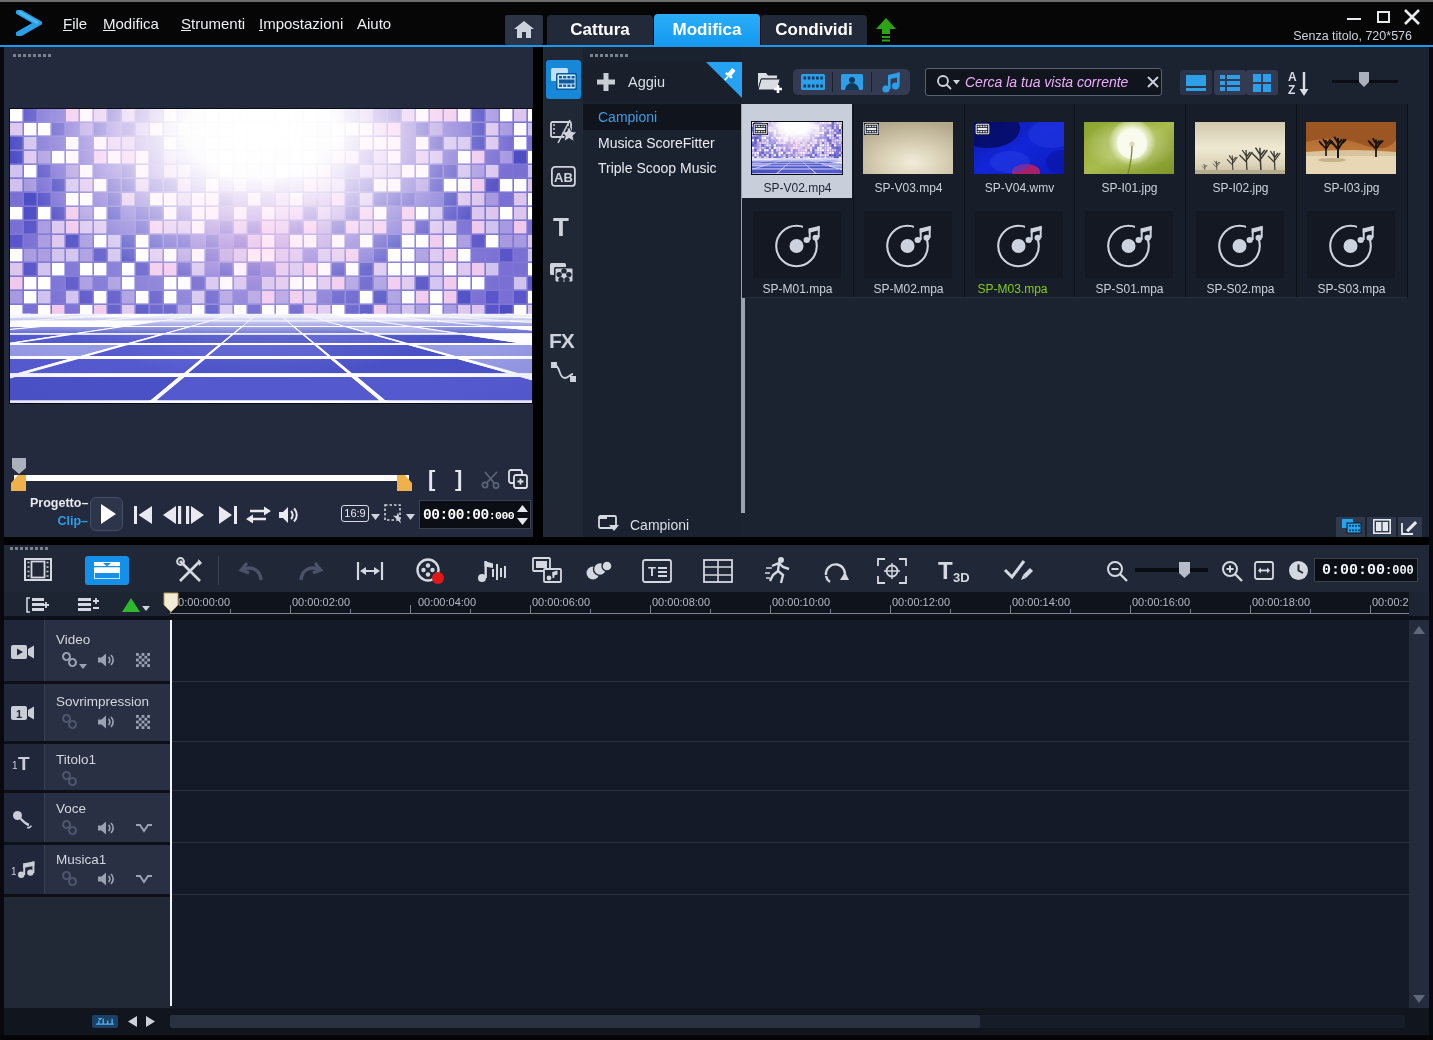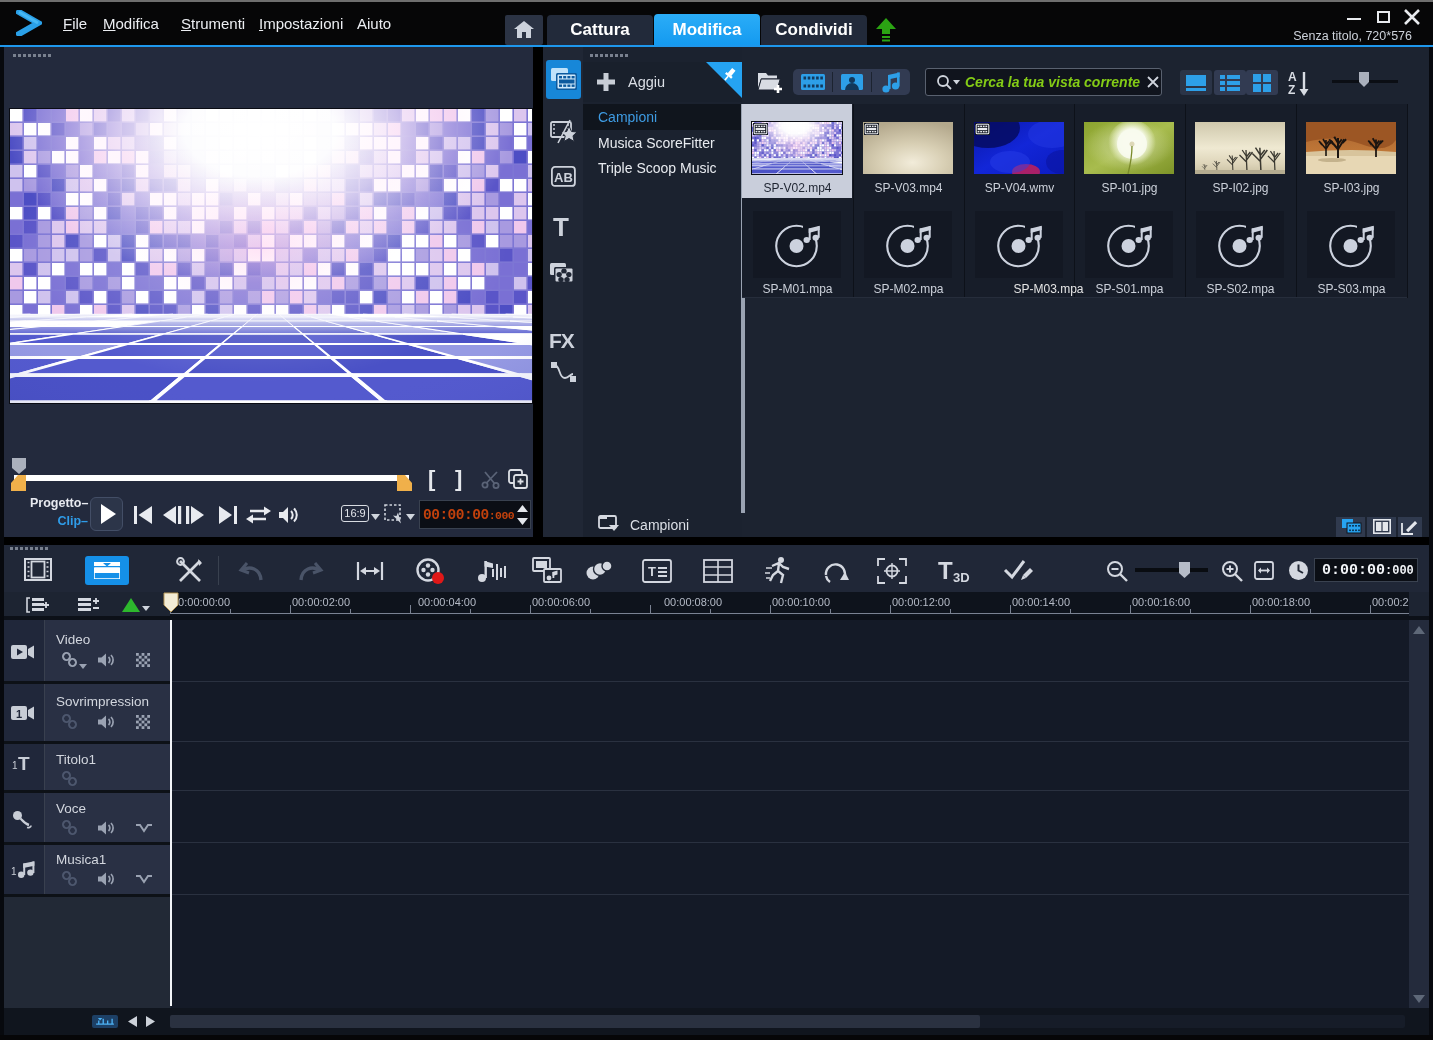--- a/index.html
+++ b/index.html
@@ -887,21 +887,21 @@
     <polygon points="0,0 9,0 4.5,6" fill="#cfd4dc"></polygon>
   </svg>
 <svg class="abs" style="left:384px;top:504px" width="22" height="22" viewBox="0 0 22 22">
 <rect x="1" y="1" width="15" height="15" fill="none" stroke="#cfd4dc" stroke-width="1.6" stroke-dasharray="2.5,2"></rect>
 <polygon points="9,9 17,17 13.5,16.5 12,20" fill="#cfd4dc" transform="rotate(180 13 14.2)"></polygon>
 </svg>
 <svg class="abs" style="left:406px;top:514px" width="9" height="6" viewBox="0 0 9 6">
     <polygon points="0,0 9,0 4.5,6" fill="#cfd4dc"></polygon>
   </svg>
 <div class="abs" style="left:419px;top:500px;width:112px;height:29px;background:#0b0e15;border:1px solid #39414f;"></div>
-<div class="abs" style="left:423px;top:507px;width:94px;font-family:'Liberation Mono',monospace;font-size:14.5px;font-weight:bold;color:#c2410c;letter-spacing:-0.5px;">00:00:00<span style="font-size:11.5px">:000</span></div>
+<div class="abs" style="left:423px;top:507px;width:94px;font-family:'Liberation Mono',monospace;font-size:14.5px;font-weight:bold;color:#ffffff;letter-spacing:-0.5px;">00:00:00<span style="font-size:11.5px">:000</span></div>
 <svg class="abs" style="left:517px;top:505px" width="11" height="20" viewBox="0 0 11 20">
 <polygon points="5.5,0 11,7 0,7" fill="#e4e7ec"></polygon>
     <polygon points="5.5,20 11,13 0,13" fill="#e4e7ec"></polygon>
 </svg>
 <div class="abs" style="left:543px;top:47px;width:886px;height:490px;background:#1c2330;"></div>
 <div class="abs" style="left:543px;top:47px;width:40px;height:490px;background:#202735;"></div>
 <div class="abs" style="left:546px;top:60px;width:35px;height:39px;background:#1787d8;border-radius:3px;"></div>
 <svg class="abs" style="left:551px;top:68px" width="26" height="23" viewBox="0 0 26 23">
 <rect x="0" y="0" width="17" height="13" rx="1.5" fill="#bfe2fa"></rect>
 <rect x="5" y="5" width="21" height="17" rx="1.5" fill="#0c5a9e"></rect>
@@ -1015,21 +1015,21 @@
 <rect x="6" y="4" width="2.6" height="14" fill="#2d9fe8"></rect>
     <rect x="15" y="1.5" width="2.6" height="14" fill="#2d9fe8"></rect>
 <polygon points="6,4 17.6,1.5 17.6,6 6,8.5" fill="#2d9fe8"></polygon>
 </svg>
 <div class="abs" style="left:925px;top:68px;width:237px;height:28px;background:#10141d;border:1px solid #59616f;border-radius:3px;"></div>
 <svg class="abs" style="left:936px;top:74px" width="24" height="17" viewBox="0 0 24 17">
 <circle cx="7" cy="7" r="5" fill="none" stroke="#cfd4dc" stroke-width="1.8"></circle>
 <path d="M10.5,10.5 L15,15" stroke="#cfd4dc" stroke-width="1.8"></path>
 <polygon points="17,6 24,6 20.5,10.5" fill="#cfd4dc"></polygon>
 </svg>
-<div class="abs" style="left:965px;top:74px;font-size:14px;font-style:italic;color:#84cc16;font-weight:bold;">Cerca la tua vista corrente</div>
+<div class="abs" style="left:965px;top:74px;font-size:14px;font-style:italic;color:#f0abfc;">Cerca la tua vista corrente</div>
 <svg class="abs" style="left:1147px;top:76px" width="12" height="12" viewBox="0 0 12 12">
     <path d="M1,1 L11,11 M11,1 L1,11" stroke="#cfd4dc" stroke-width="1.8"></path>
   </svg>
 <svg class="abs" style="left:1180px;top:70px" width="32" height="25" viewBox="0 0 32 25">
 <rect x="0" y="0" width="32" height="25" rx="3" fill="#2b3447"></rect>
 <rect x="6" y="5" width="20" height="11" fill="#2d9fe8"></rect>
 <rect x="6" y="18" width="20" height="3" fill="#2d9fe8"></rect>
 </svg>
 <svg class="abs" style="left:1214px;top:70px" width="32" height="25" viewBox="0 0 32 25">
 <rect x="0" y="0" width="32" height="25" rx="3" fill="#323b52"></rect>
@@ -1222,21 +1222,21 @@
 <g transform="translate(28.5,2.5)">
       <g fill="#ccd2de">
         <ellipse cx="3.2" cy="15.5" rx="3.2" ry="2.9"></ellipse>
         <ellipse cx="12.2" cy="13.2" rx="3.2" ry="2.9"></ellipse>
 <rect x="5.2" y="4" width="2" height="11.5"></rect>
         <rect x="14.2" y="1.8" width="2" height="11.5"></rect>
 <polygon points="5.2,4 16.2,1.2 16.2,5.6 5.2,8.4"></polygon>
       </g>
     </g>
 </svg>
-<div class="abs" style="left:1000px;top:282px;width:97px;text-align:center;font-size:12px;color:#e5e5e5;">SP-M03.mpa</div>
+<div class="abs" style="left:964px;top:282px;width:97px;text-align:center;font-size:12px;color:#84cc16;">SP-M03.mpa</div>
 <div class="abs" style="left:1085px;top:211px;width:88px;height:67px;background:#131823;"></div>
 <svg class="abs" style="left:1107px;top:222px" width="48" height="46" viewBox="0 0 48 46">
 <circle cx="21.5" cy="24" r="20.3" fill="none" stroke="#ccd2de" stroke-width="2.1"></circle>
 <circle cx="21.5" cy="24" r="7" fill="#ccd2de"></circle>
 <rect x="28" y="2" width="18" height="16" fill="#131823"></rect>
 <g transform="translate(28.5,2.5)">
       <g fill="#ccd2de">
         <ellipse cx="3.2" cy="15.5" rx="3.2" ry="2.9"></ellipse>
         <ellipse cx="12.2" cy="13.2" rx="3.2" ry="2.9"></ellipse>
 <rect x="5.2" y="4" width="2" height="11.5"></rect>
@@ -1470,21 +1470,21 @@
 <div class="abs" style="left:350px;top:609px;width:1px;height:5px;background:#7a8292;"></div>
 <div class="abs" style="left:292px;top:596px;width:70px;font-size:11px;color:#b4bac6;">00:00:02:00</div>
 <div class="abs" style="left:410px;top:605px;width:1px;height:9px;background:#7a8292;"></div>
 <div class="abs" style="left:470px;top:609px;width:1px;height:5px;background:#7a8292;"></div>
 <div class="abs" style="left:412px;top:596px;width:70px;font-size:11px;color:#b4bac6;text-align:center;">00:00:04:00</div>
 <div class="abs" style="left:530px;top:605px;width:1px;height:9px;background:#7a8292;"></div>
 <div class="abs" style="left:590px;top:609px;width:1px;height:5px;background:#7a8292;"></div>
 <div class="abs" style="left:532px;top:596px;width:70px;font-size:11px;color:#b4bac6;">00:00:06:00</div>
 <div class="abs" style="left:650px;top:605px;width:1px;height:9px;background:#7a8292;"></div>
 <div class="abs" style="left:710px;top:609px;width:1px;height:5px;background:#7a8292;"></div>
-<div class="abs" style="left:652px;top:596px;width:70px;font-size:11px;color:#b4bac6;margin-left:12px;">00:00:08:00</div>
+<div class="abs" style="left:652px;top:596px;width:70px;font-size:11px;color:#b4bac6;">00:00:08:00</div>
 <div class="abs" style="left:770px;top:605px;width:1px;height:9px;background:#7a8292;"></div>
 <div class="abs" style="left:830px;top:609px;width:1px;height:5px;background:#7a8292;"></div>
 <div class="abs" style="left:772px;top:596px;width:70px;font-size:11px;color:#b4bac6;">00:00:10:00</div>
 <div class="abs" style="left:890px;top:605px;width:1px;height:9px;background:#7a8292;"></div>
 <div class="abs" style="left:950px;top:609px;width:1px;height:5px;background:#7a8292;"></div>
 <div class="abs" style="left:892px;top:596px;width:70px;font-size:11px;color:#b4bac6;">00:00:12:00</div>
 <div class="abs" style="left:1010px;top:605px;width:1px;height:9px;background:#7a8292;"></div>
 <div class="abs" style="left:1070px;top:609px;width:1px;height:5px;background:#7a8292;"></div>
 <div class="abs" style="left:1012px;top:596px;width:70px;font-size:11px;color:#b4bac6;">00:00:14:00</div>
 <div class="abs" style="left:1130px;top:605px;width:1px;height:9px;background:#7a8292;"></div>

